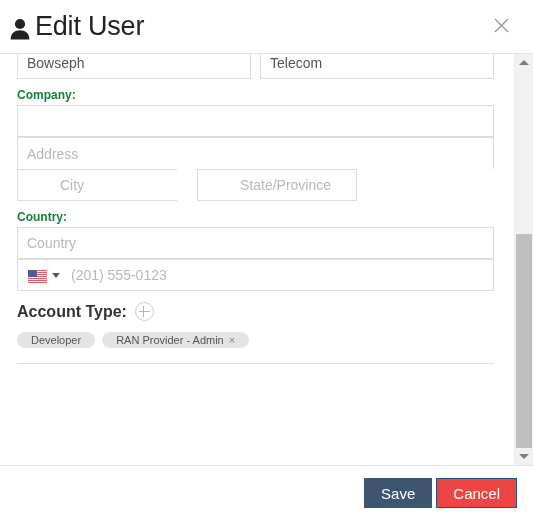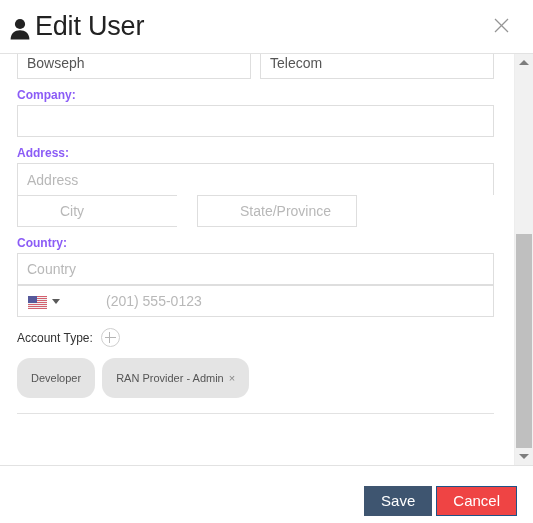--- a/index.html
+++ b/index.html
@@ -85,21 +85,21 @@
     bottom: 0;
     overflow: hidden;
     padding: 0 20px 0 17px;
     box-sizing: border-box;
   }
 
   
   .field-label {
     font-size: 12px;
     font-weight: bold;
-    color: #8b5cf6;
+    color: #15803d;
     margin: 9px 0 3px 0;
     line-height: 14px;
   }
   .inp {
     display: block;
     width: 100%;
     box-sizing: border-box;
     height: 32px;
     border: 1px solid #dedede;
     background: #ffffff;
@@ -132,21 +132,20 @@
   .addr-sub .postal { flex: 1 1 auto; }
 
   
   .phone-wrap {
     display: flex;
     align-items: center;
     border: 1px solid #dedede;
     height: 32px;
     box-sizing: border-box;
     background: #ffffff;
-    gap: 35px;
   }
   .flag-select {
     display: flex;
     align-items: center;
     gap: 5px;
     padding: 0 7px 0 10px;
     cursor: pointer;
     height: 100%;
   }
   .flag {
@@ -175,22 +174,22 @@
   .phone-input::placeholder { color: #b8b8b8; opacity: 1; }
 
   
   .acct-row {
     display: flex;
     align-items: center;
     gap: 8px;
     margin: 11px 0 0 0;
   }
   .acct-label {
-    font-size: 12px;
-    font-weight: normal;
+    font-size: 16px;
+    font-weight: bold;
     color: #333333;
     line-height: 14px;
   }
   .plus-icon {
     width: 17px;
     height: 17px;
     border: 1px solid #cfcfcf;
     border-radius: 50%;
     position: relative;
     cursor: pointer;
@@ -206,21 +205,21 @@
 
   .chips {
     display: flex;
     gap: 7px;
     margin-top: 11px;
     flex-wrap: wrap;
   }
   .chip {
     background: #e4e4e4;
     border-radius: 13px;
-    height: 40px;
+    height: 16px;
     display: inline-flex;
     align-items: center;
     gap: 5px;
     padding: 0 14px;
     font-size: 11px;
     color: #555555;
     cursor: default;
     white-space: nowrap;
   }
   .chip-x {
@@ -276,21 +275,21 @@
     background: #bfbfbf;
     cursor: pointer;
   }
 
   
   .modal-footer {
     flex: 0 0 58px;
     height: 58px;
     border-top: 1px solid #e2e2e2;
     display: flex;
-    align-items: center;
+    align-items: flex-start;
     justify-content: flex-end;
     gap: 4px;
     padding: 12px 16px 0 0;
     box-sizing: border-box;
     background: #ffffff;
   }
   .btn {
     font-family: "Liberation Sans", sans-serif;
     font-size: 15px;
     color: #ffffff;
@@ -332,21 +331,20 @@
     <div class="modal-body">
 
       <div class="row-2">
         <input class="inp" type="text" value="Bowseph" style="">
         <input class="inp" type="text" value="Telecom" style="">
       </div>
 
       <div class="field-label">Company:</div>
       <input class="inp" type="text" value="" style="">
 
-      <div class="field-label">Address:</div>
       <div class="addr-group">
         <input class="inp addr-line" type="text" placeholder="Address" style="">
         <div class="addr-sub">
           <input class="inp city" type="text" placeholder="City" style="">
           <input class="inp state" type="text" placeholder="State/Province" style="">
         </div>
       </div>
 
       <div class="field-label">Country:</div>
       <input class="inp" type="text" placeholder="Country" style="">

